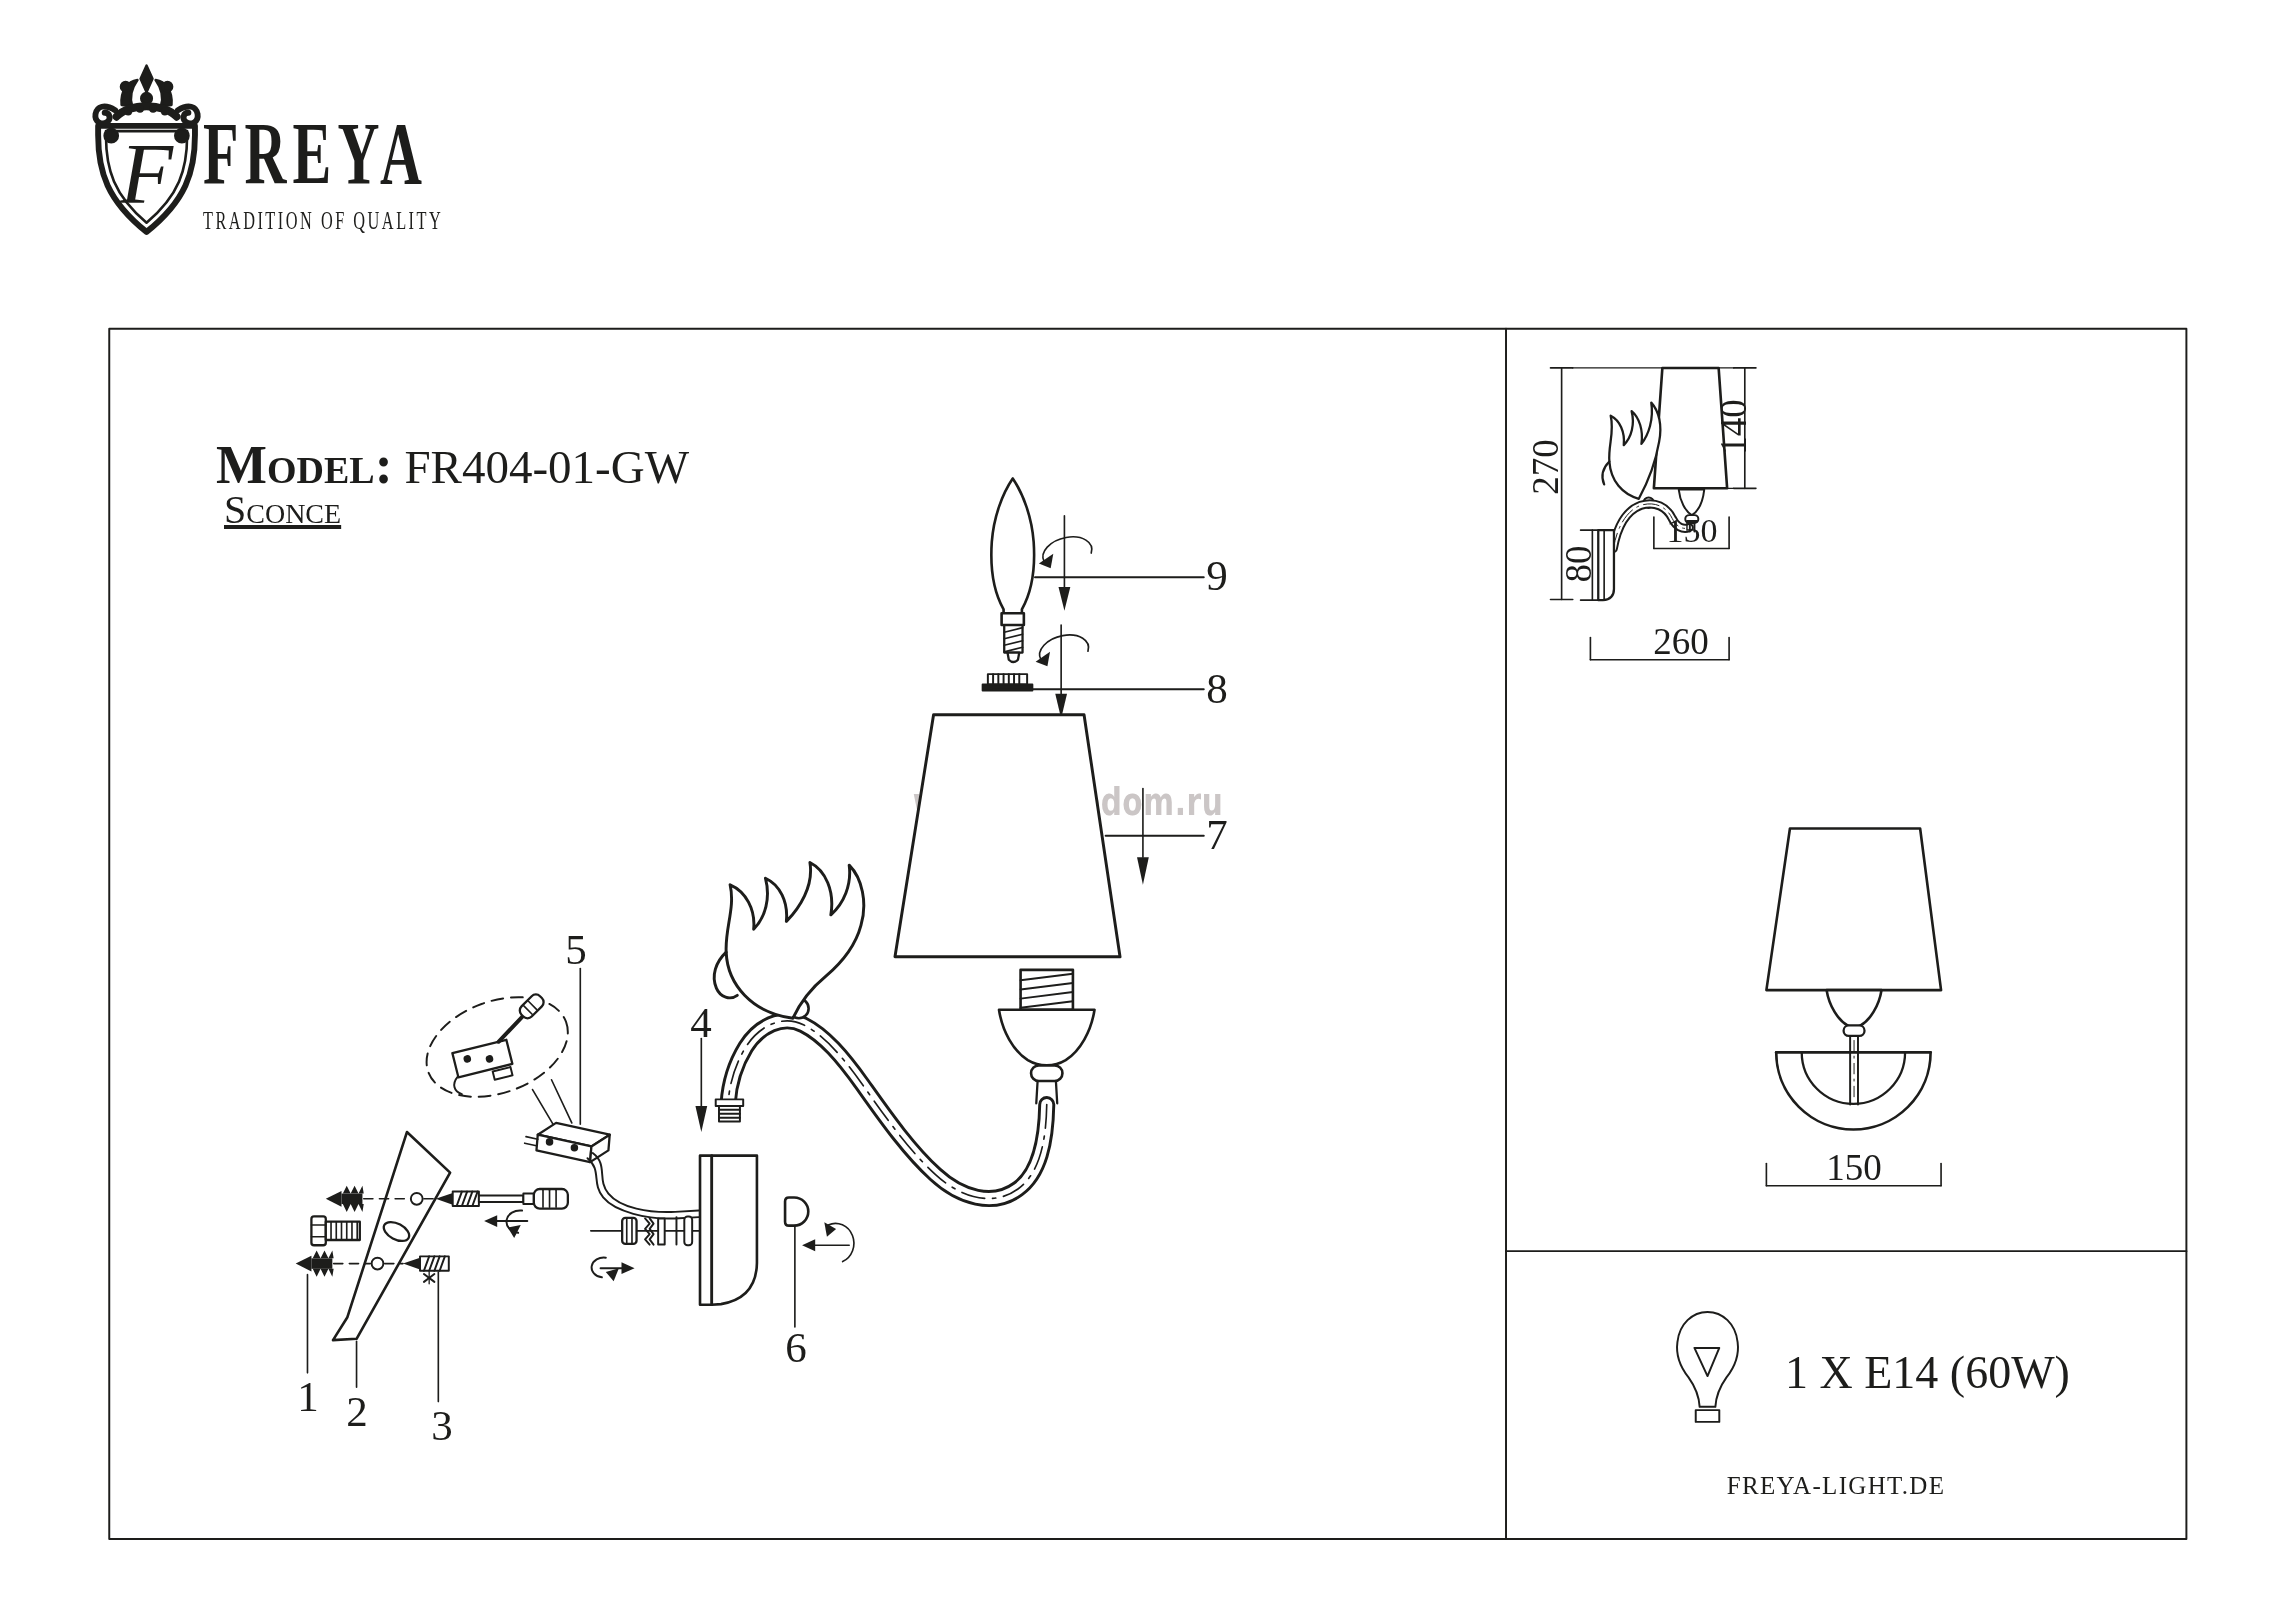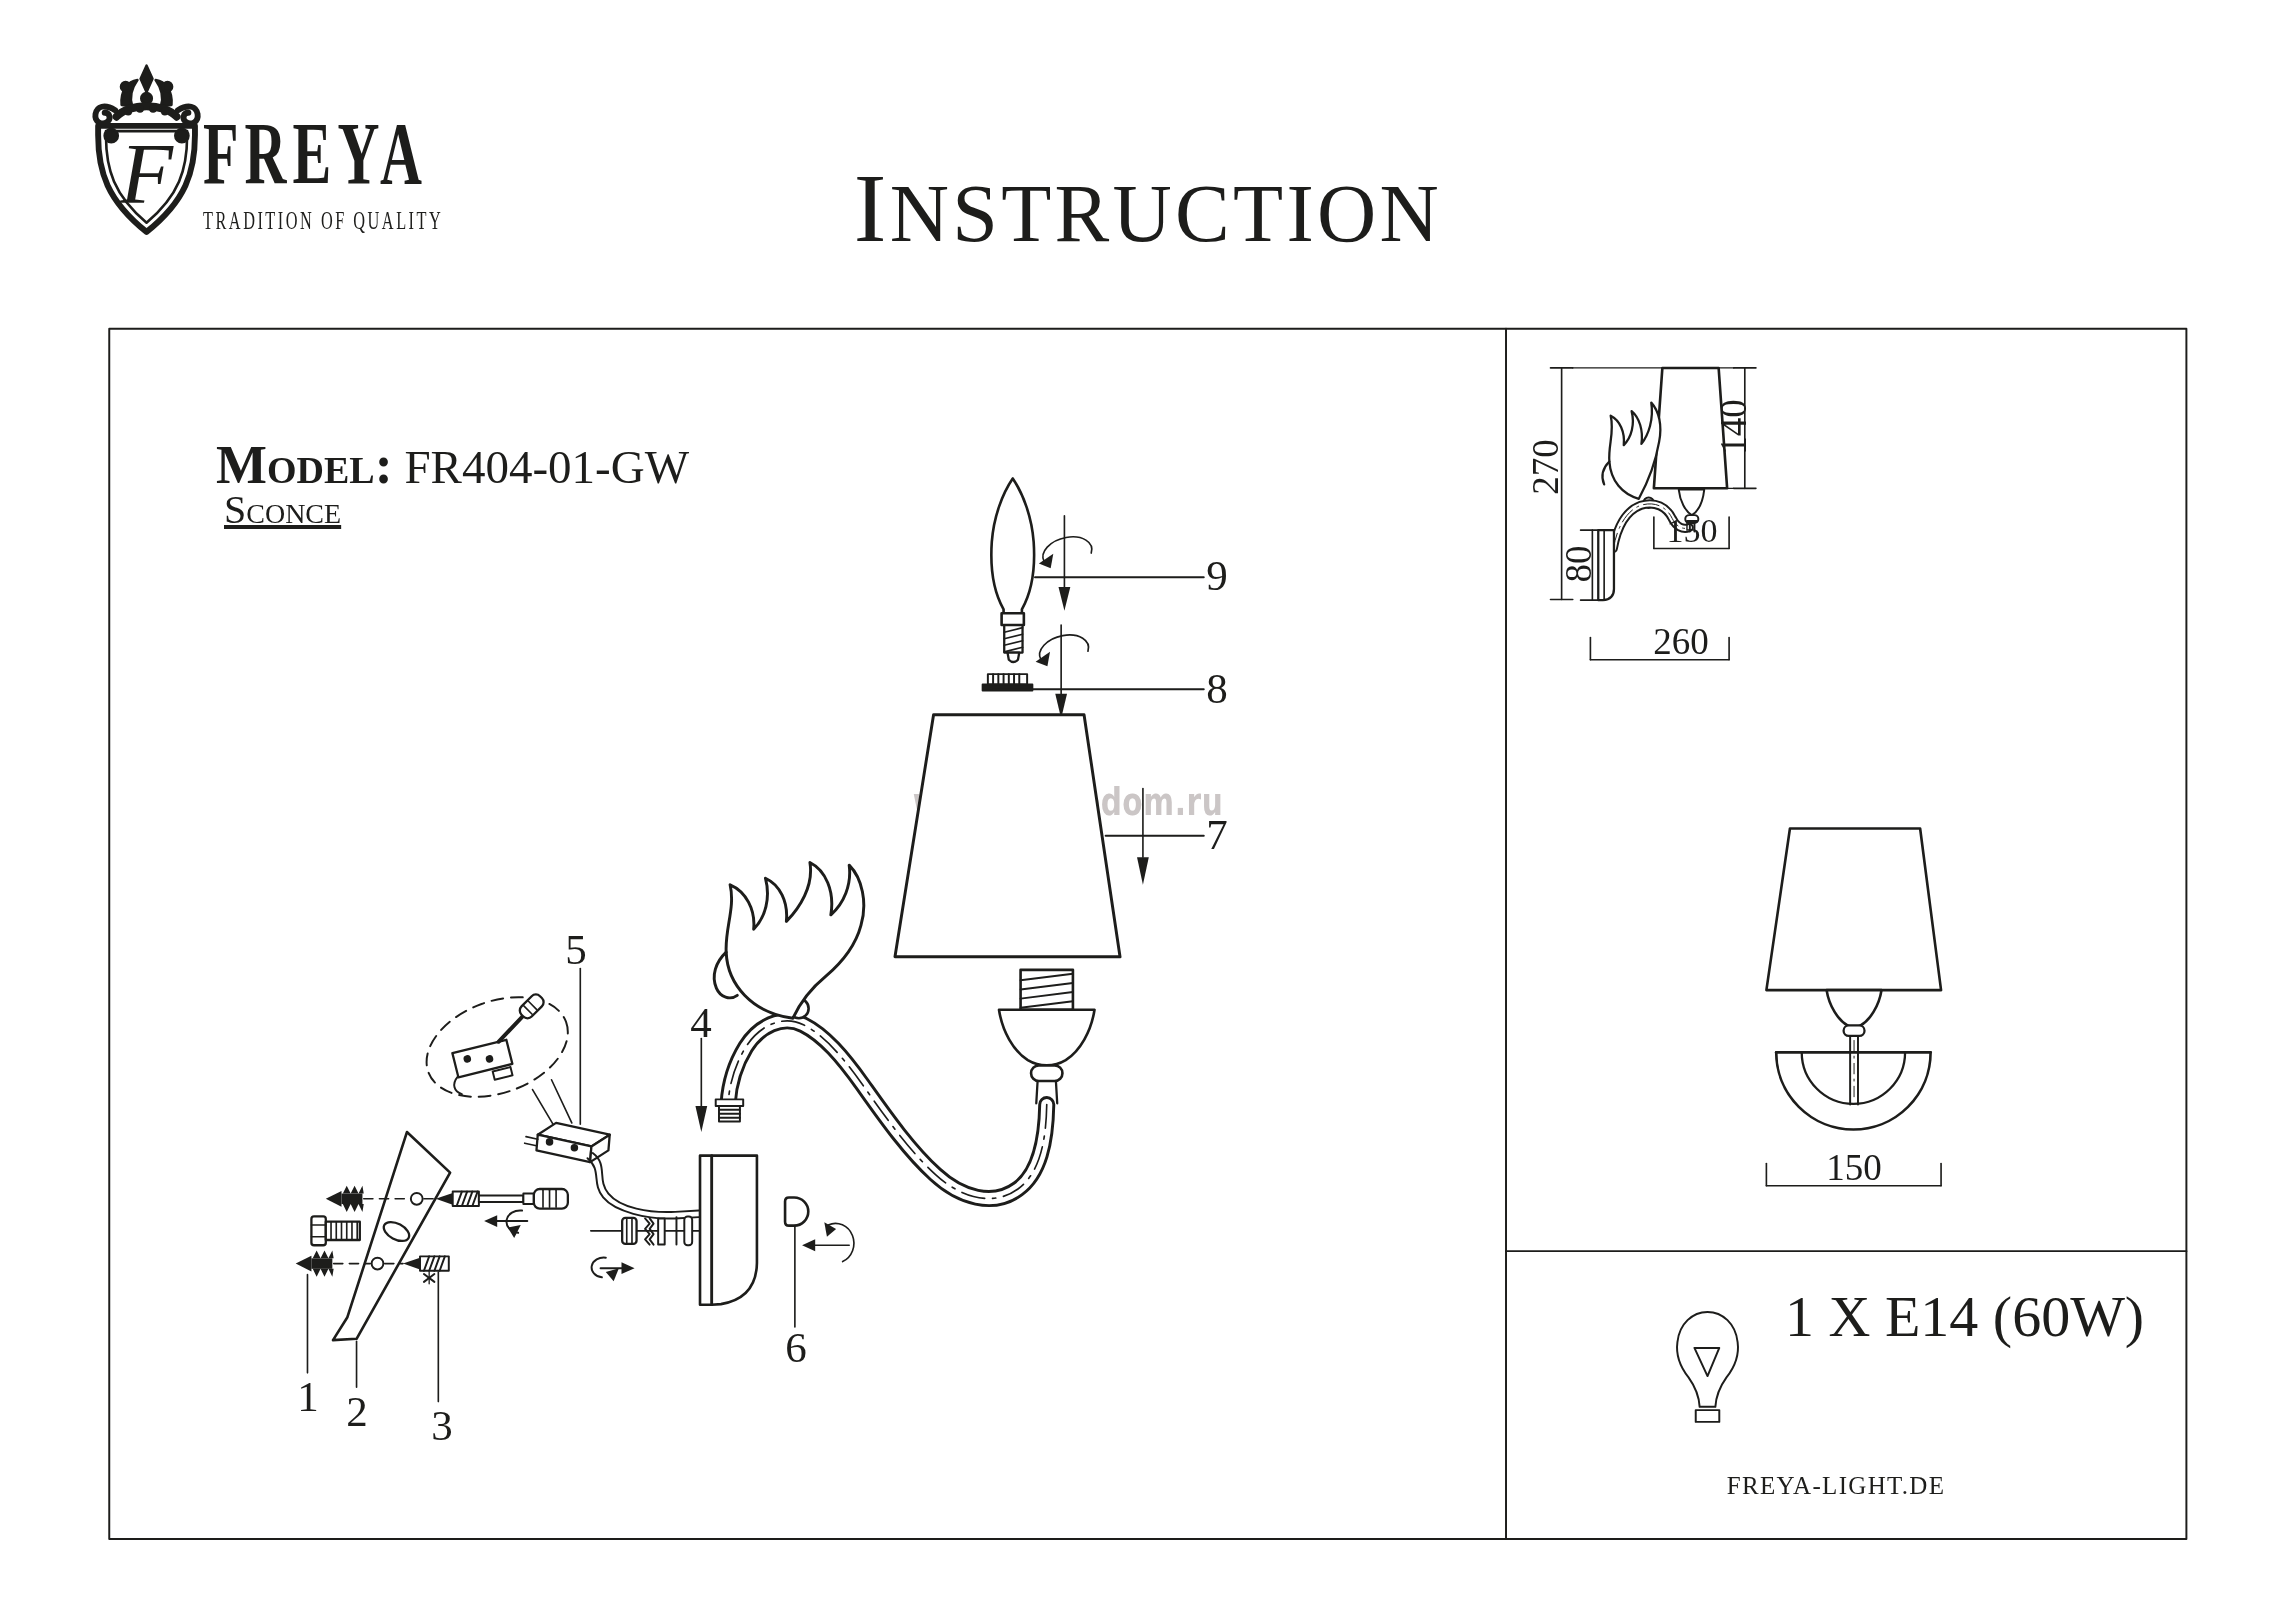--- a/index.html
+++ b/index.html
@@ -19,21 +19,21 @@
   .tagline{font-family:"Liberation Serif",serif;font-size:25.5px;letter-spacing:3.9px;margin-top:7.9px;
          transform:scaleX(0.64);transform-origin:left top;color:#1d1d1b;}
   .title{position:absolute;left:1148px;top:152px;transform:translateX(-50%);z-index:3;
          font-family:"Liberation Serif",serif;color:#1d1d1b;letter-spacing:3.3px;}
   .title .first{font-size:98px;}
   .title .rest{font-size:82px;}
   .model-line{left:216px;top:434px;}
   .model-label{font-weight:bold;font-variant:small-caps;font-size:54px;}
   .model-value{font-size:47px;text-align:center;}
   .type-line{left:224px;top:486px;font-variant:small-caps;font-size:40px;text-decoration:underline;}
-  .spec-text{left:1785px;top:1316px;transform:translateY(-50%);font-size:58px;}
+  .spec-text{left:1785px;top:1372px;transform:translateY(-50%);font-size:46px;}
   .site{left:1836px;top:1486px;font-size:25px;letter-spacing:1.3px;}
 </style>
 </head>
 <body>
 
 <div class="page">
 
   <div class="wm" style="left:1068px;top:802px;">www.svetodom.ru</div>
 
   <svg class="art" width="2295" height="1623" viewBox="0 0 3508 2480">
@@ -358,21 +358,20 @@
         <rect x="2592" y="2155" width="36" height="18"></rect>
       </g>
     </g>
   </svg>
 
   <div class="brand-block">
     <div class="brand">FREYA</div>
     <div class="tagline">TRADITION OF QUALITY</div>
   </div>
 
-  <div class="title"><span class="first">I</span><span class="rest">NSTRUCTION</span></div>
 
   <div class="t model-line"><span class="model-label">Model:</span><span class="model-value">&nbsp;<span>FR404-01-GW</span></span></div>
   <div class="t type-line">Sconce</div>
 
   <div class="t num c" style="left:308px;top:1396px;">1</div>
   <div class="t num c" style="left:357px;top:1411px;">2</div>
   <div class="t num c" style="left:442px;top:1425px;">3</div>
   <div class="t num c" style="left:701px;top:1022px;">4</div>
   <div class="t num c" style="left:576px;top:949px;">5</div>
   <div class="t num c" style="left:796px;top:1347px;">6</div>

